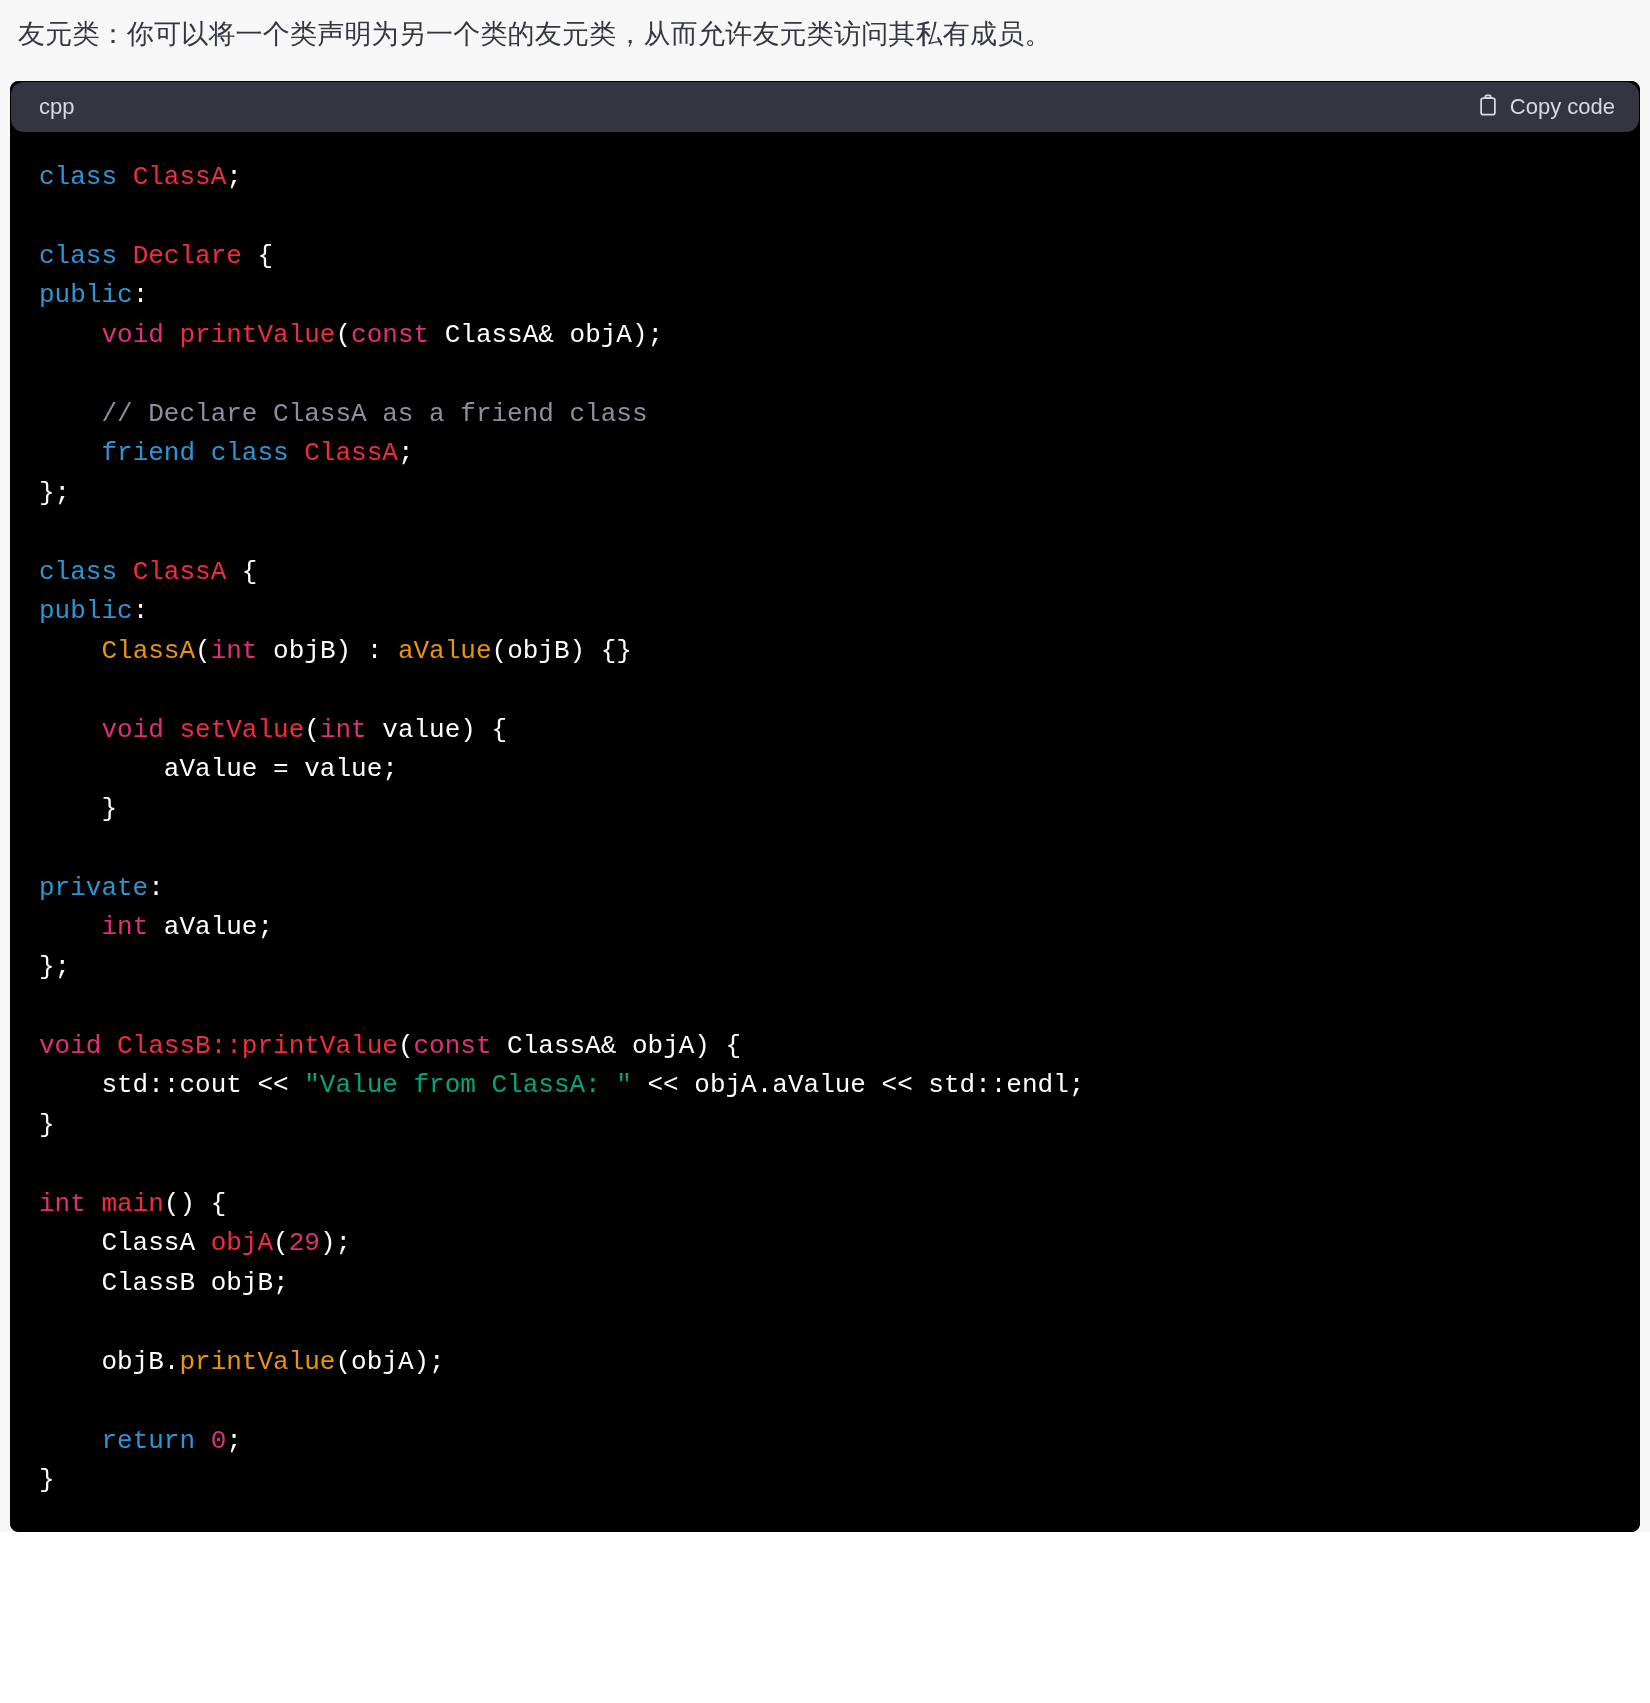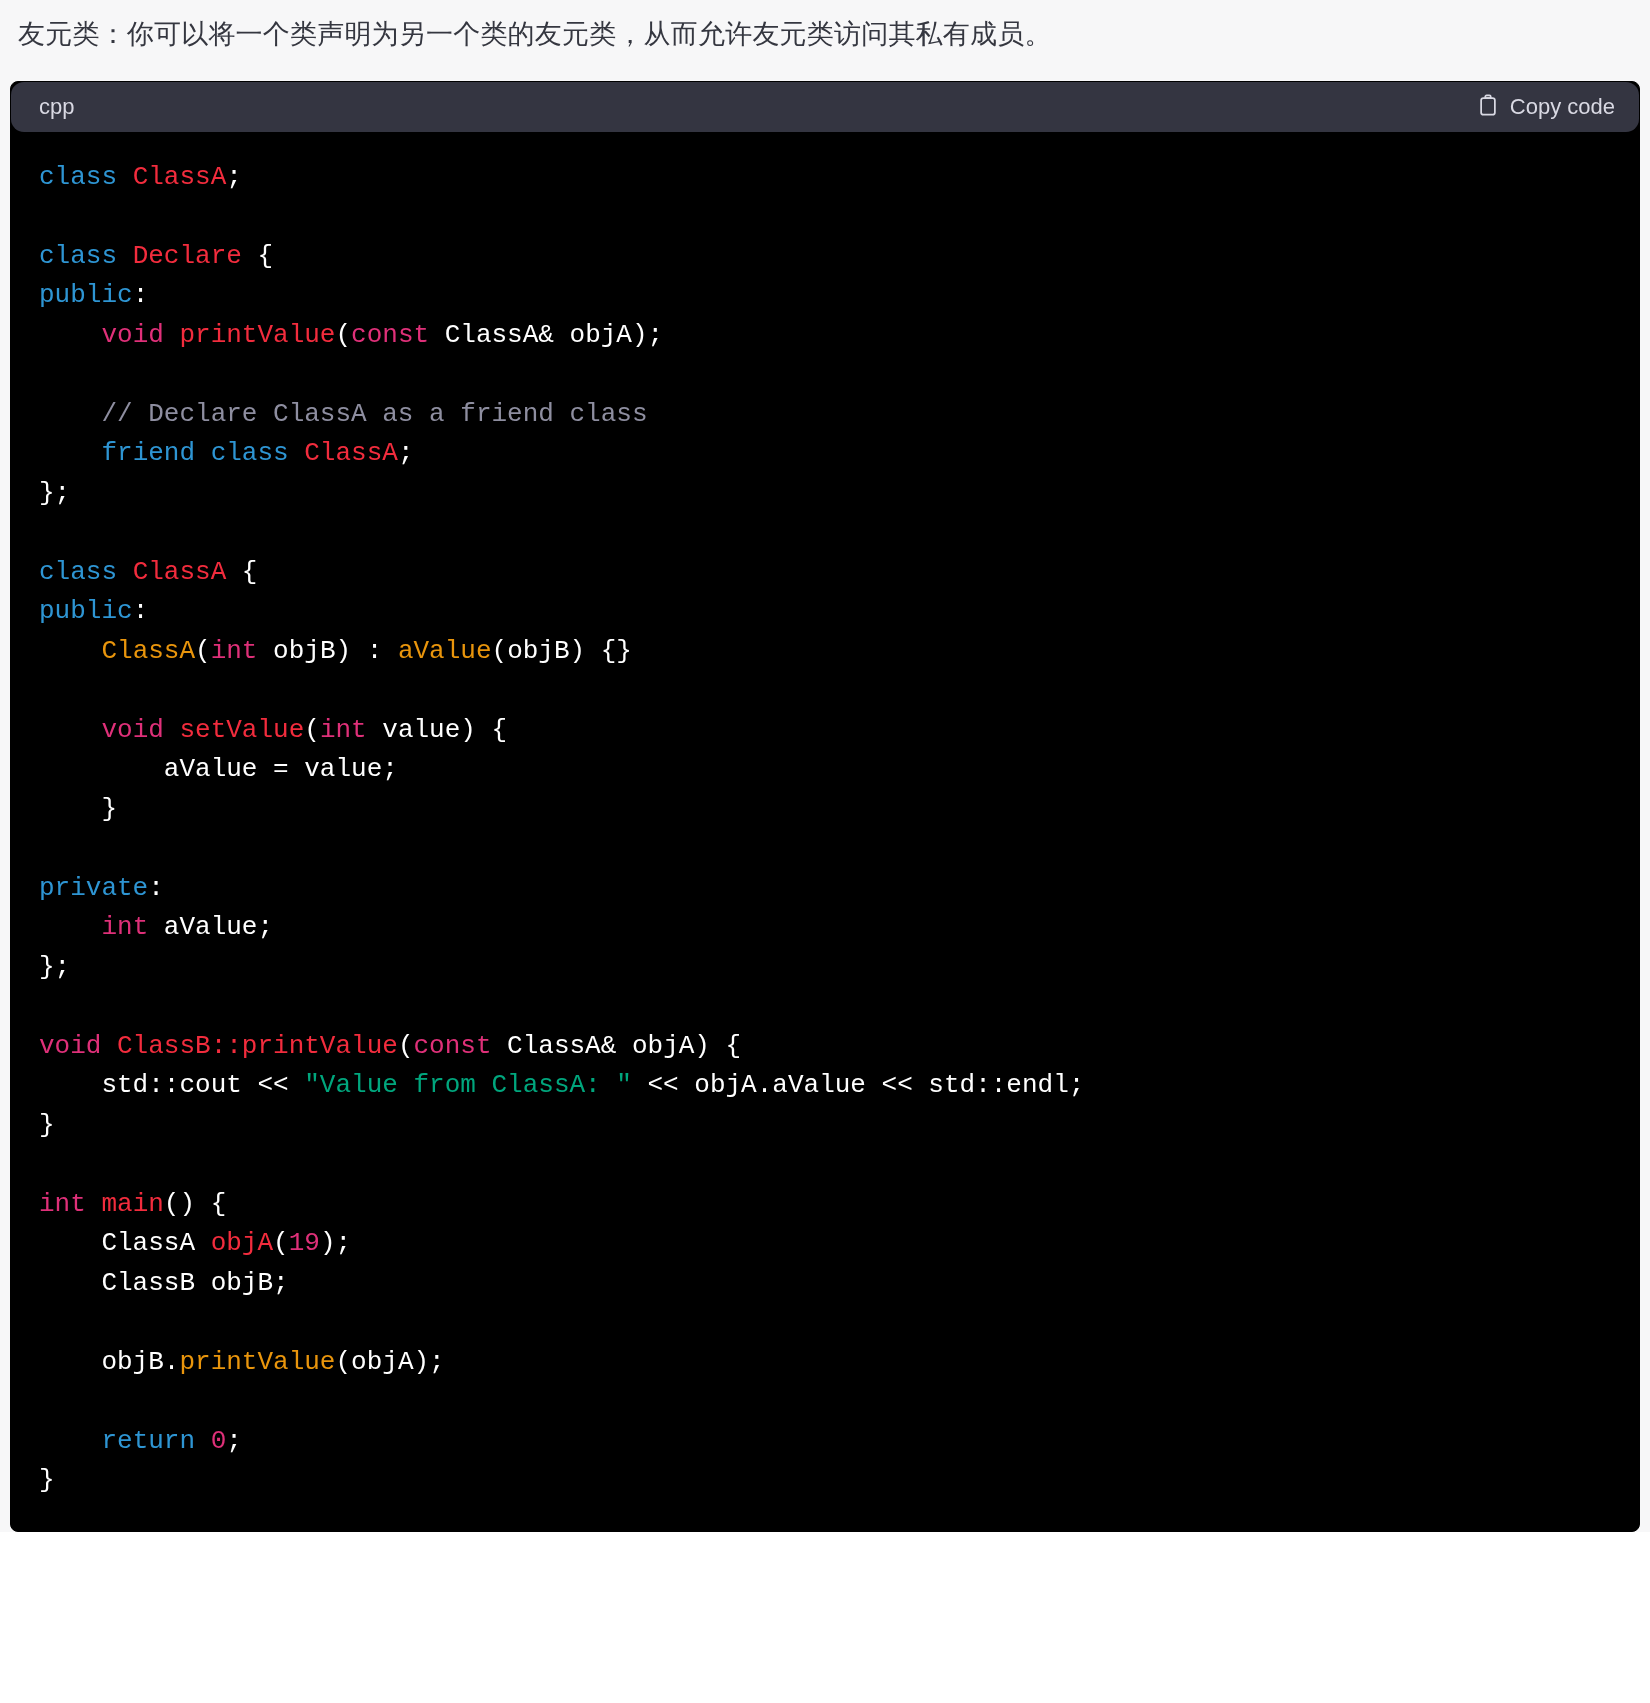--- a/index.html
+++ b/index.html
@@ -133,21 +133,21 @@
 
 <span class="t-key">private</span><span class="t-pln">:</span>
 <span class="t-pln">    </span><span class="t-type">int</span><span class="t-pln"> aValue;</span>
 <span class="t-pln">};</span>
 
 <span class="t-type">void </span><span class="t-fn">ClassB::printValue</span><span class="t-pln">(</span><span class="t-type">const </span><span class="t-pln">ClassA&amp; objA) {</span>
 <span class="t-pln">    std::cout &lt;&lt; </span><span class="t-str">"Value from ClassA: "</span><span class="t-pln"> &lt;&lt; objA.aValue &lt;&lt; std::endl;</span>
 <span class="t-pln">}</span>
 
 <span class="t-type">int </span><span class="t-fn">main</span><span class="t-pln">() {</span>
-<span class="t-pln">    ClassA </span><span class="t-fn">objA</span><span class="t-pln">(</span><span class="t-num">19</span><span class="t-pln">);</span>
+<span class="t-pln">    ClassA </span><span class="t-fn">objA</span><span class="t-pln">(</span><span class="t-num">29</span><span class="t-pln">);</span>
 <span class="t-pln">    ClassB objB;</span>
 
 <span class="t-pln">    objB.</span><span class="t-fnorg">printValue</span><span class="t-pln">(objA);</span>
 
 <span class="t-pln">    </span><span class="t-key">return </span><span class="t-num">0</span><span class="t-pln">;</span>
 <span class="t-pln">}</span></pre>
     </div>
 
   </div>
 </div>

